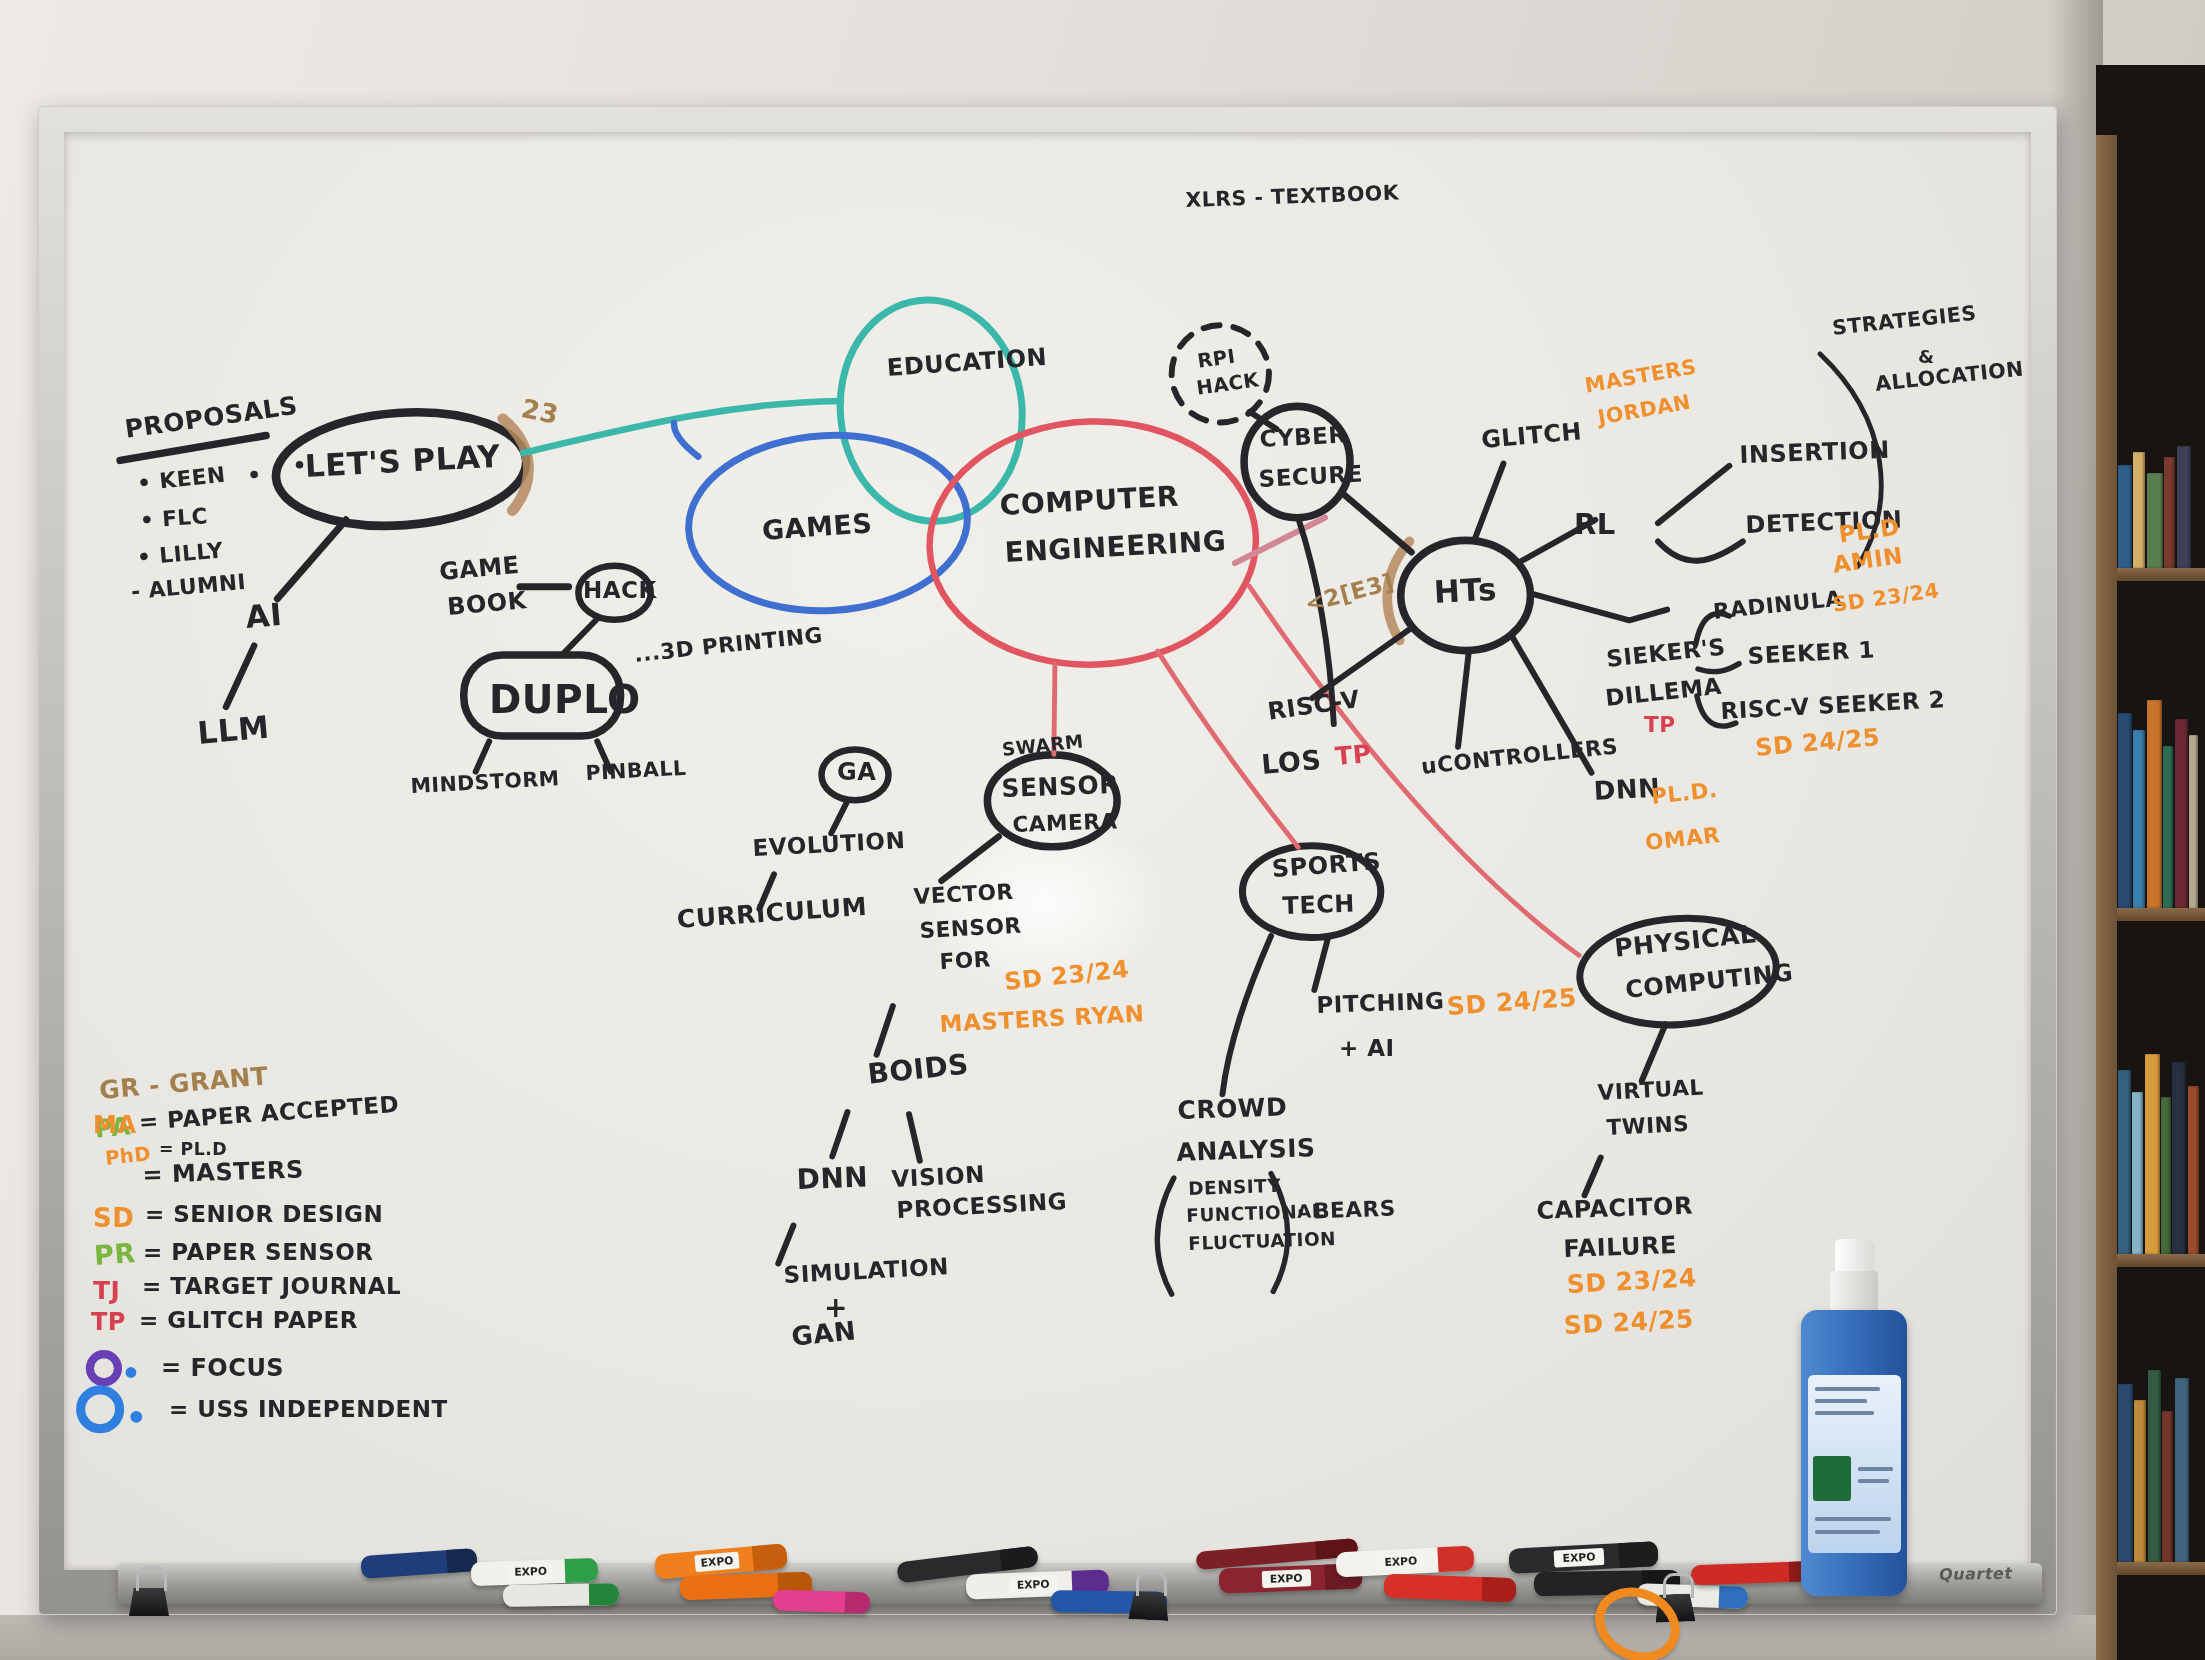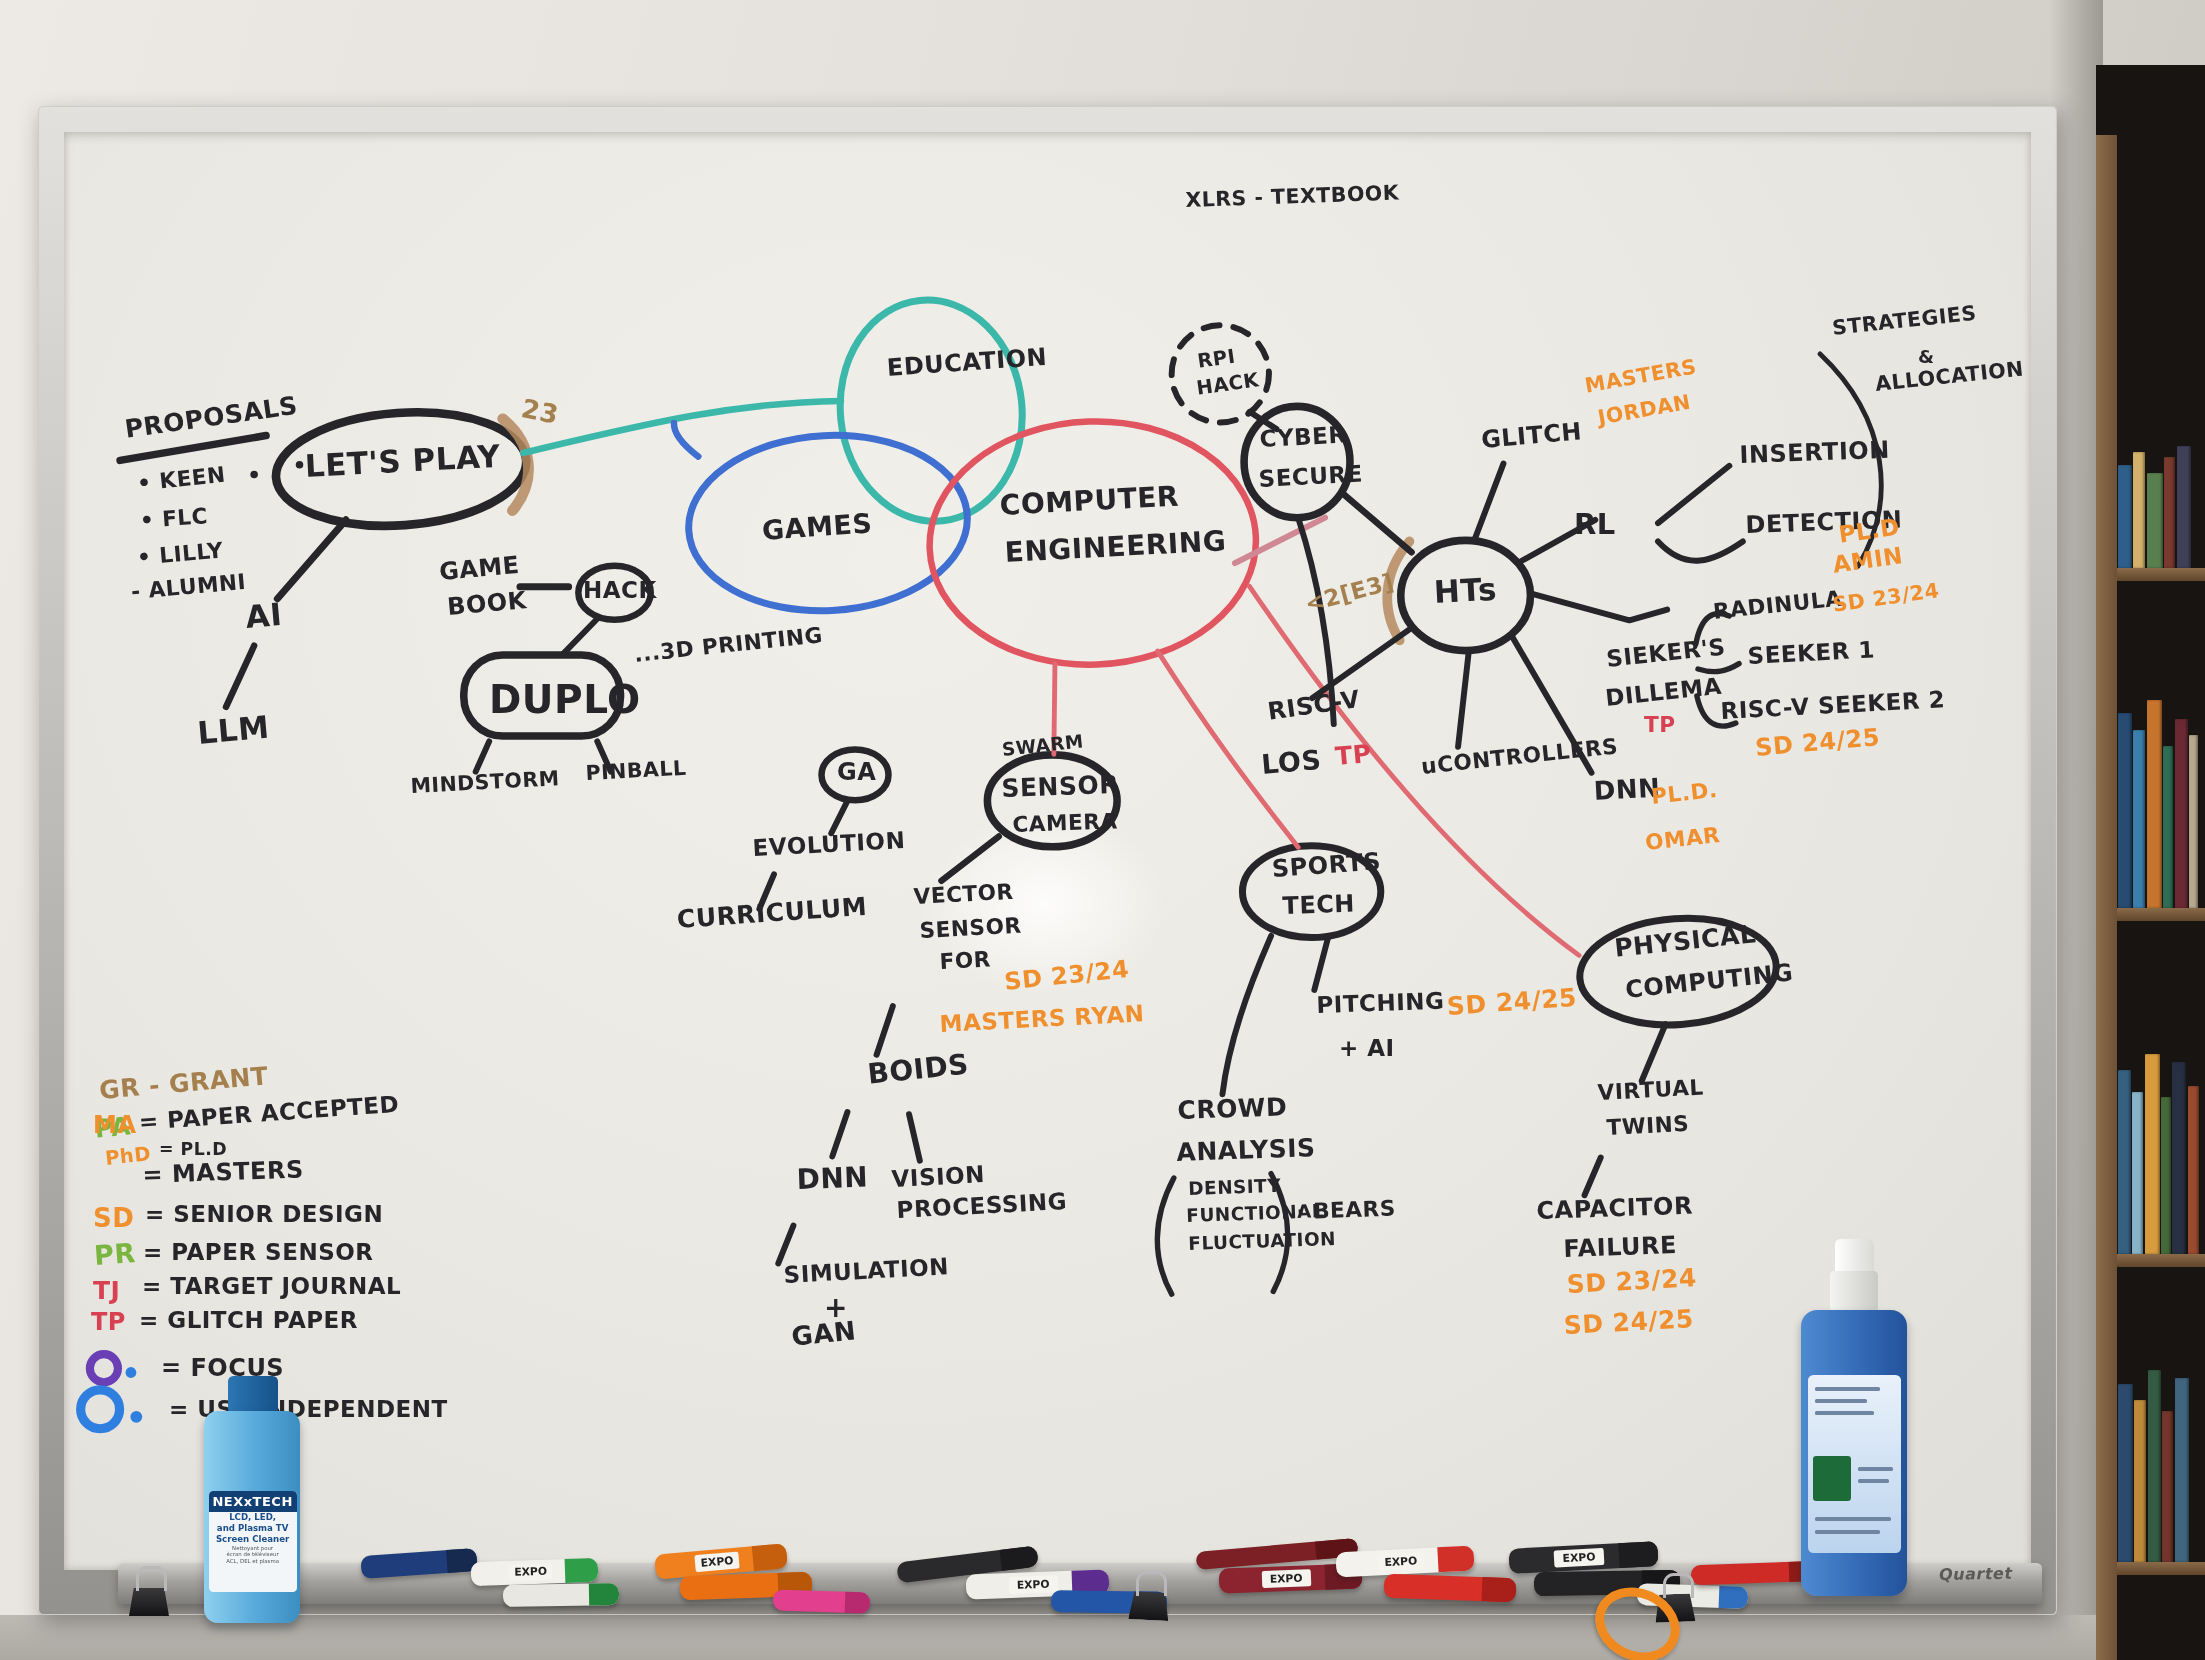--- a/index.html
+++ b/index.html
@@ -359,33 +359,20 @@
 
   <div class="clip" style="left:129px;top:1588px;"></div>
   <div class="clipwire" style="left:136px;top:1566px;"></div>
   <div class="clip" style="left:1129px;top:1592px;transform:rotate(3deg);"></div>
   <div class="clipwire" style="left:1136px;top:1571px;"></div>
   <div class="clip" style="left:1655px;top:1594px;transform:rotate(-2deg);"></div>
   <div class="clipwire" style="left:1663px;top:1573px;"></div>
 
   <div class="abs" style="left:1594px;top:1589px;width:69px;height:53px;border:9.2px solid #f08a1e;border-radius:50%;transform:rotate(24deg);box-shadow:0 2.2px 4.3px rgba(0,0,0,.3);"></div>
 
-  <div class="bottle" style="left:201px;top:1376px;width:103px;height:249px;">
-    <div id="b1cap"></div>
-    <div id="b1body"></div>
-    <div id="b1label">
-      <div class="brandband">NEXxTECH</div>
-      <div class="l">LCD, LED,</div>
-      <div class="l">and Plasma TV</div>
-      <div class="l">Screen Cleaner</div>
-      <div class="s">Nettoyant pour</div>
-      <div class="s">écran de téléviseur</div>
-      <div class="s">ACL, DEL et plasma</div>
-    </div>
-  </div>
 
   <div class="bottle" style="left:1801px;top:1239px;width:106px;height:359px;">
     <div id="b2top"></div>
     <div id="b2neck"></div>
     <div id="b2body">
       <div id="b2label">
         <div class="bar" style="left:7.6px;top:12px;width:65px;"></div>
         <div class="bar" style="left:7.6px;top:24px;width:52px;"></div>
         <div class="bar" style="left:7.6px;top:36px;width:59px;"></div>
         <div id="b2badge"></div>

